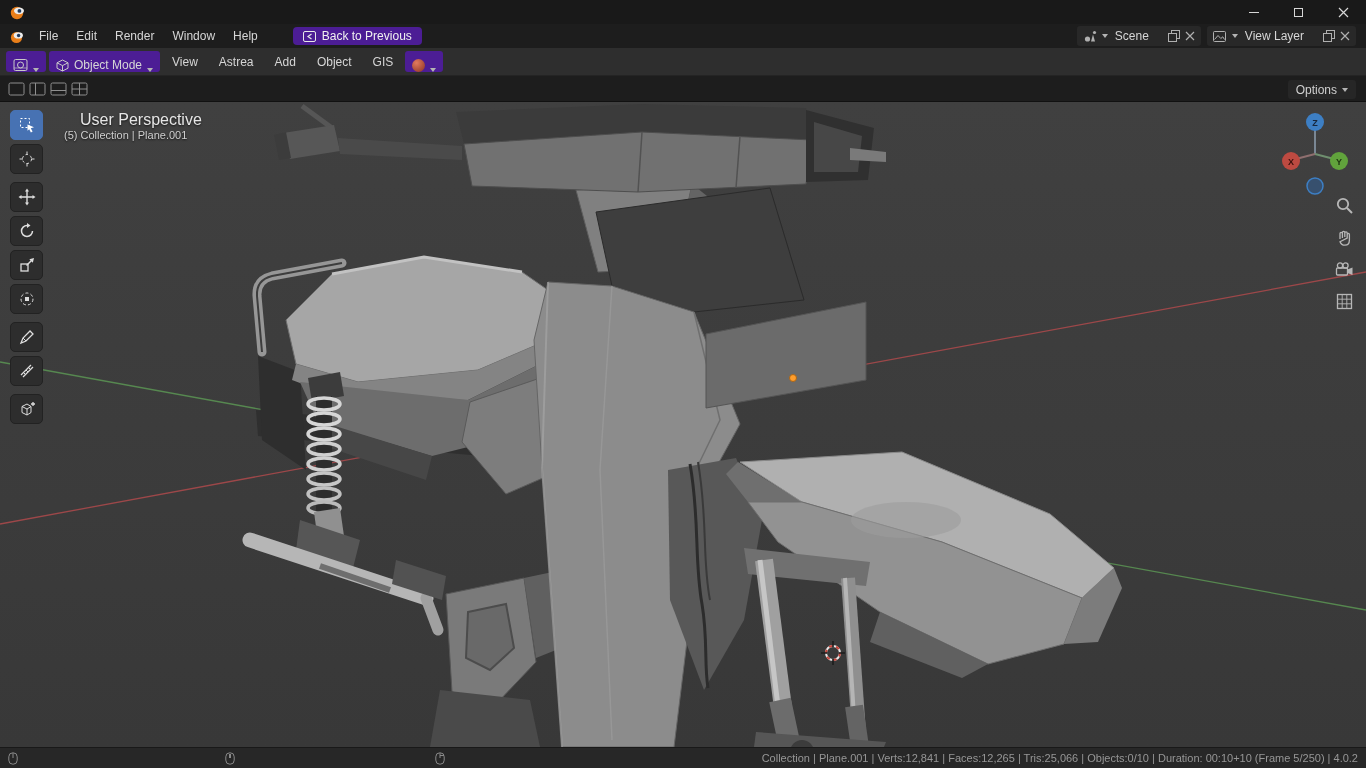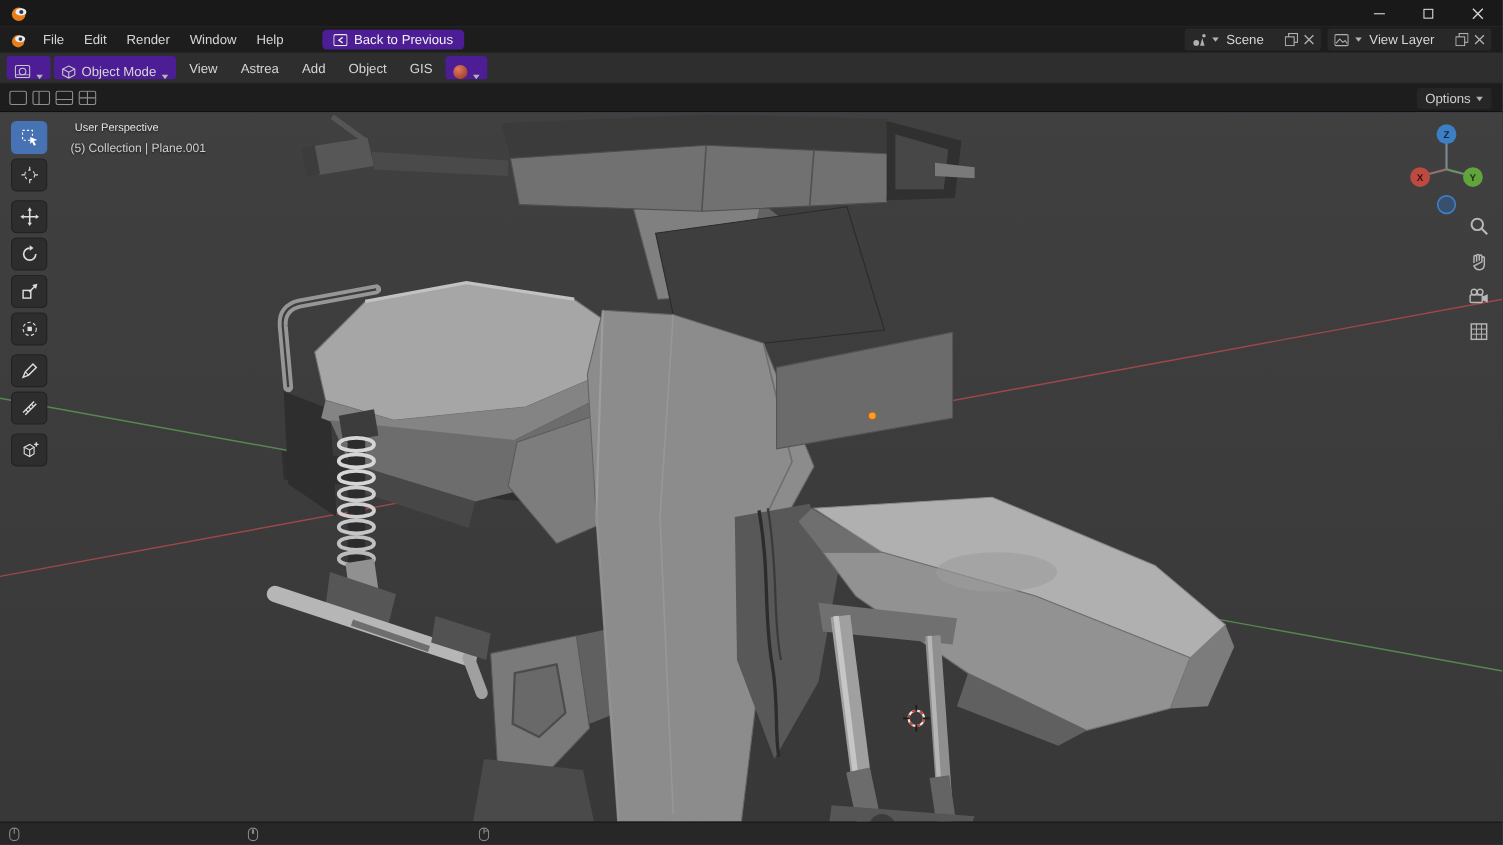--- a/index.html
+++ b/index.html
@@ -40,21 +40,21 @@
   .sh-center{position:absolute;left:446px;top:76px;height:26px;display:flex;align-items:center;gap:7px}
   .search{width:226px;height:18px;background:#141414;border:1px solid #2b2b2b;border-radius:10px;color:#cfcfcf;
     padding:0 8px 0 24px;font-size:11px;outline:none}
   .search-wrap{position:relative;display:flex;align-items:center}
   .search-wrap svg{position:absolute;left:7px}
   .options-btn{position:absolute;right:10px;top:80px;height:19px;background:#262626;border-radius:3px;
     display:flex;align-items:center;gap:5px;padding:0 8px;color:#cfcfcf}
   
   .viewport{position:absolute;top:102px;bottom:21px;left:0;right:0;
     background:linear-gradient(#404040,#383838);overflow:hidden}
-  .vp-label{position:absolute;left:68px;color:#e6e6e6;font-size:10px;text-shadow:0 1px 2px rgba(0,0,0,.7)}
+  .vp-label{position:absolute;left:80px;color:#e6e6e6;font-size:16px;text-shadow:0 1px 2px rgba(0,0,0,.7)}
   .vp-label2{position:absolute;left:64px;color:#cfcfcf;font-size:11px;text-shadow:0 1px 2px rgba(0,0,0,.7)}
   .toolbar{position:absolute;left:10px;top:8px;width:34px}
   .tool-btn{width:33px;height:30px;background:#2d2d2d;border:1px solid #222;border-radius:5px;margin-bottom:4px;
     display:flex;align-items:center;justify-content:center}
   .tool-btn.active{background:#4772b3;border-color:#4772b3}
   .tool-btn.gap{margin-top:8px}
   .gizmo{position:absolute;right:13px;top:6px}
   .navcol{position:absolute;right:11px;top:92px;display:flex;flex-direction:column;gap:10px;align-items:center}
   .nav-btn{width:22px;height:22px;display:flex;align-items:center;justify-content:center;opacity:.85}
   
@@ -566,13 +566,14 @@
         <rect x="0.8" y="0.8" width="8.4" height="11.4" rx="4" fill="none" stroke="#8a8a8a"></rect>
         <rect x="4" y="2" width="2" height="4" fill="#8a8a8a"></rect>
       </svg>
   </span>
   <span class="sb-icon" style="left:435px">
     <svg width="10" height="13">
         <rect x="0.8" y="0.8" width="8.4" height="11.4" rx="4" fill="none" stroke="#8a8a8a"></rect>
         <path d="M5 1 V6 M5 3.5 H9" stroke="#8a8a8a"></path>
       </svg>
   </span>
+  <span class="sb-right">Collection | Plane.001 | Verts:12,841 | Faces:12,265 | Tris:25,066 | Objects:0/10 | Duration: 00:10+10 (Frame 5/250) | 4.0.2</span>
 </div>
 
 </body></html>

